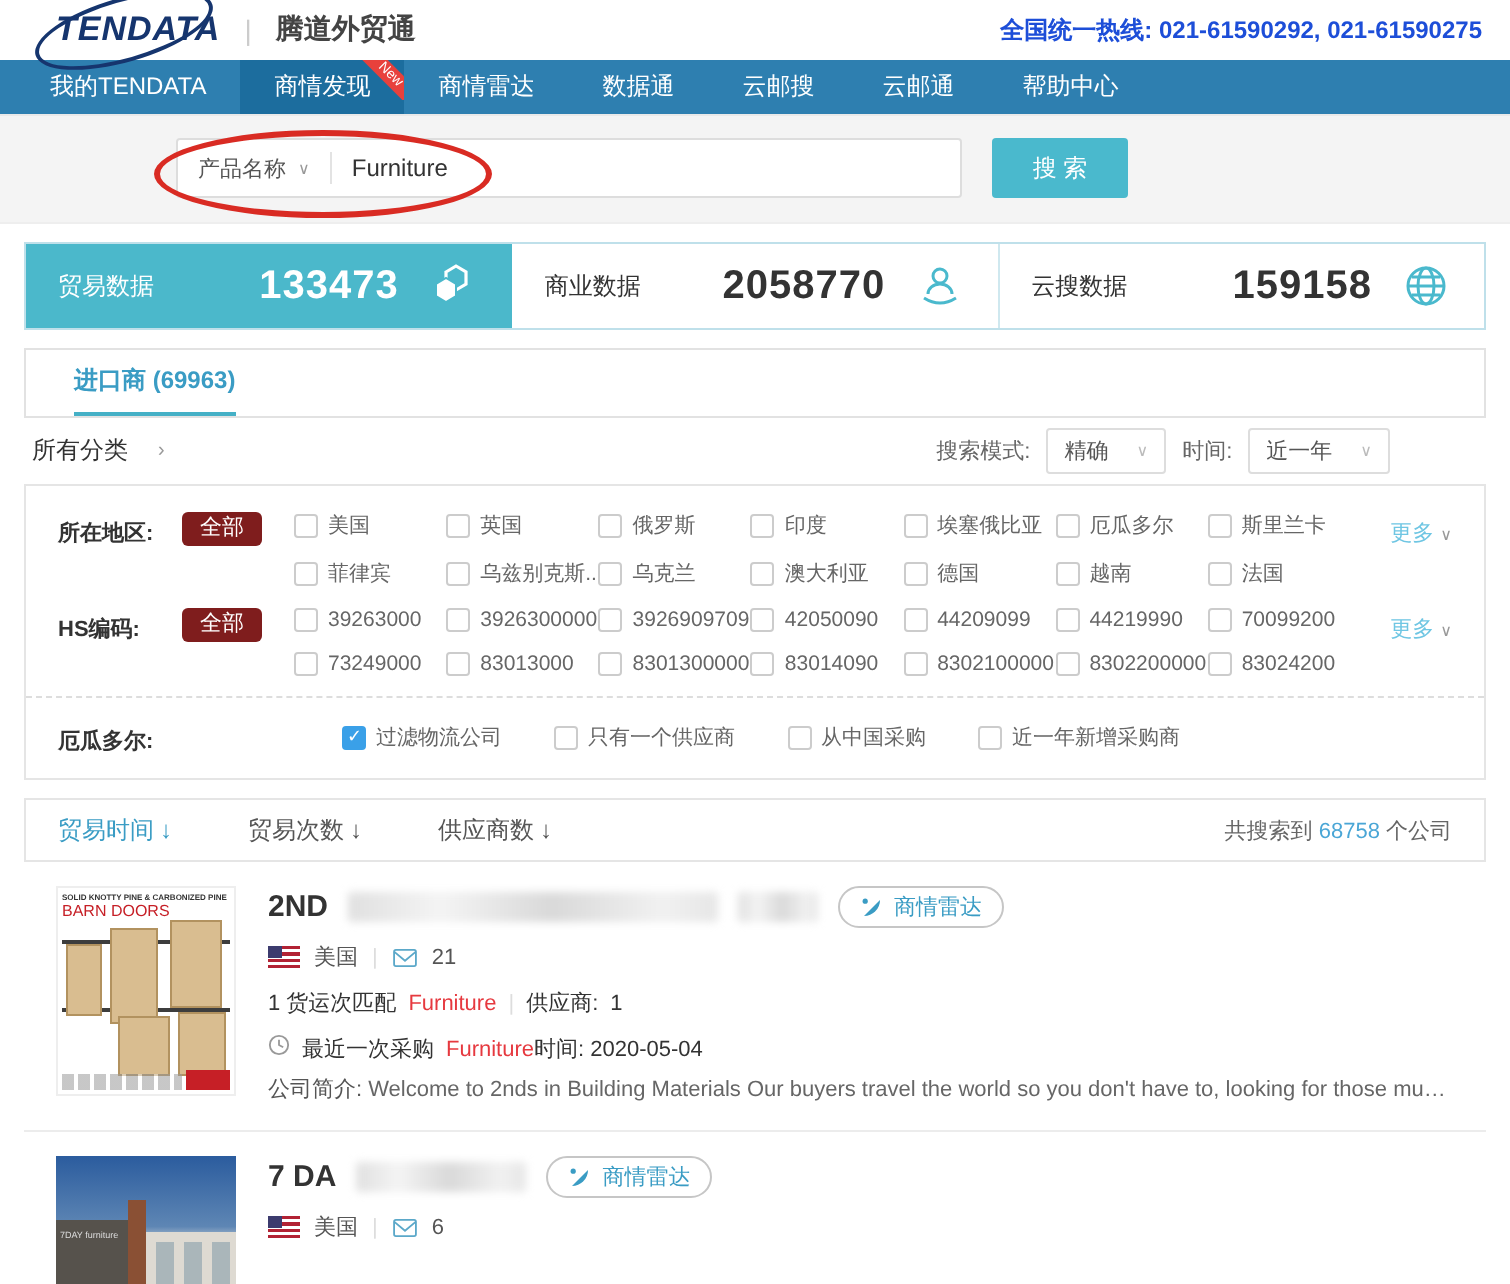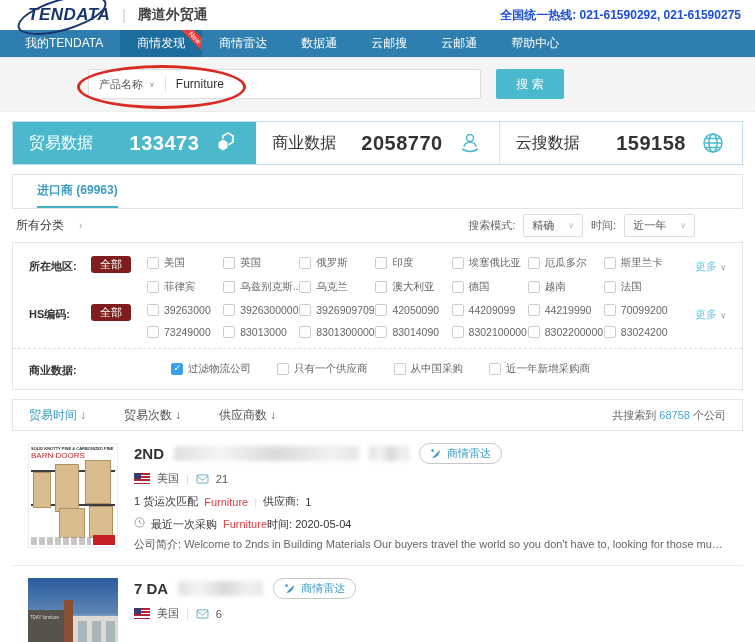--- a/index.html
+++ b/index.html
@@ -30,21 +30,21 @@
   .vline{width:1px;height:16px;background:#e3e3e3}
   .search-input{border:0;outline:0;flex:1;min-width:0;padding:0 10px;font-size:12px;color:#333;background:transparent}
   .search-btn{position:absolute;left:496px;top:11px;width:68px;height:30px;background:#4ab9cd;color:#fff;border:0;font-size:12px;border-radius:2px;cursor:pointer}
   .ellipse{position:absolute;left:77px;top:7px;width:163px;height:38px;border:3px solid #d92b23;border-radius:50%;pointer-events:none}
 
   
   .stats{margin:9px 12px 0;display:flex;border:1px solid #bfe0ea;height:42px;box-sizing:content-box}
   .stat-card{flex:1;display:flex;align-items:center;background:#fff;padding:0 16px;border-right:1px solid #cfe8ef;cursor:pointer;min-width:0}
   .stat-card:last-child{border-right:0}
   .stat-card.active{background:#4bb8cb;border-color:#4bb8cb}
-  .stat-label{font-size:16px;color:#333;white-space:nowrap}
+  .stat-label{font-size:12px;color:#333;white-space:nowrap}
   .stat-card.active .stat-label{color:#fff}
   .stat-value{font-size:20px;font-weight:bold;color:#333;margin-left:auto;margin-right:14px;letter-spacing:.5px}
   .stat-card.active .stat-value{color:#fff}
   .stat-icon{flex:none;display:flex}
 
   
   .tabbox{margin:9px 12px 0;border:1px solid #e2e2e2;background:#fff;display:flex;gap:46px;padding-left:24px;height:33px}
   .tab{font-size:12px;font-weight:bold;line-height:30px;cursor:pointer;color:#333;white-space:nowrap}
   .tab.active{color:#3a9cc4;border-bottom:2px solid #45b0c6}
 
@@ -360,21 +360,21 @@
               <span>83024200</span>
             </label>
           </div>
       </div>
       <span class="more-link">
         <span>更多</span>
         <span class="chev">∨</span>
       </span>
     </div>
     <div class="adv-row">
-      <span class="f-label">商业数据:</span>
+      <span class="f-label">厄瓜多尔:</span>
       <div class="adv-opts">
           <label class="cb-item">
             <span class="cb checked"></span>
             <span>过滤物流公司</span>
           </label>
           <label class="cb-item">
             <span class="cb"></span>
             <span>只有一个供应商</span>
           </label>
           <label class="cb-item">

